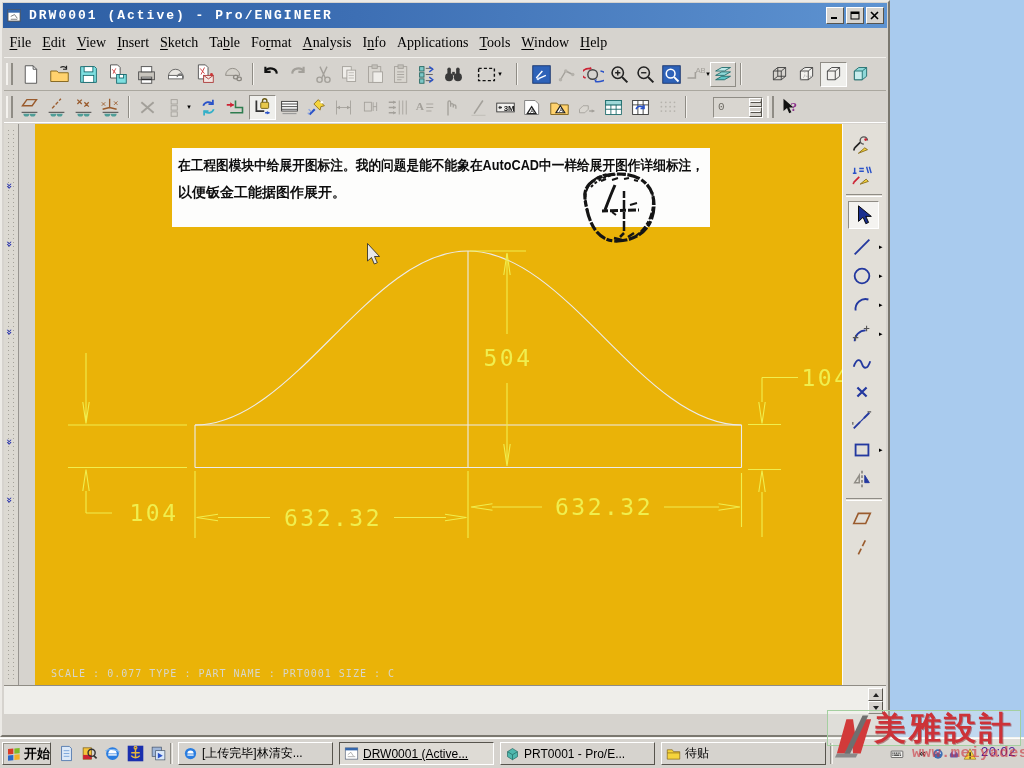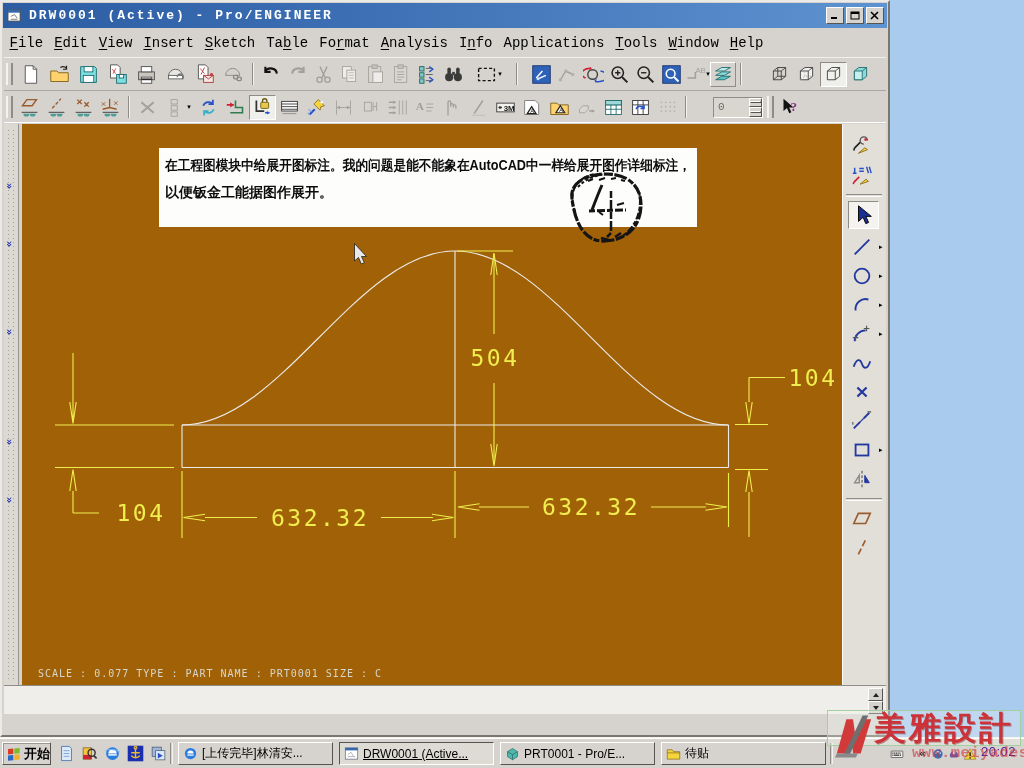--- a/index.html
+++ b/index.html
@@ -22,21 +22,21 @@
   .winbtn{width:18px;height:17px;background:#d6d3ce;margin-left:2px;
     border-top:1px solid #fff;border-left:1px solid #fff;
     border-right:1px solid #57544d;border-bottom:1px solid #57544d;
     display:flex;align-items:center;justify-content:center;}
   #win-buttons{position:absolute;right:3px;top:4px;display:flex;}
 
   
   #menubar{position:absolute;left:2px;top:27px;right:2px;height:28px;
     display:flex;align-items:center;
     font-family:"Liberation Serif",serif;font-size:14px;color:#000;}
-  .menu-item{padding:3px 5.5px;white-space:nowrap;font-family:Liberation Mono, monospace;}
+  .menu-item{padding:3px 5.5px;white-space:nowrap;}
   .menu-item u{text-underline-offset:2px;}
 
   
   .toolbar{position:absolute;left:2px;right:2px;height:33px;display:flex;
     align-items:center;border-top:1px solid #f2f0ec;}
   #toolbar-row1{top:55px;}
   #toolbar-row2{top:88px;border-top:1px solid #aaa79f;box-shadow:0 -1px 0 #fff inset;}
   .tbhandle{width:7px;height:22px;margin:0 3px 0 2px;
     border-left:2px solid #f4f2ee;border-right:2px solid #8f8c85;}
   .tbsep{width:2px;height:22px;margin:0 4px;
@@ -63,21 +63,21 @@
   .arrow-dn{width:0;height:0;border-left:3px solid transparent;border-right:3px solid transparent;border-top:4px solid #222;}
 
   
   #left-strip{position:absolute;left:2px;top:122px;width:15px;height:561px;
     background:#dcd9d2;border-right:1px solid #989590;}
   #left-strip .dotcol{position:absolute;top:6px;bottom:6px;width:1px;
     background-image:repeating-linear-gradient(to bottom,#a5a29a 0 1px,transparent 1px 4px);}
   .strip-chev{position:absolute;left:2px;color:#2a35b0;font-size:10px;font-weight:bold;
     font-family:"DejaVu Sans",sans-serif;transform:rotate(90deg);line-height:8px;}
 
-  #canvas{position:absolute;left:20px;top:122px;width:827px;height:561px;background:#a16207;}
+  #canvas{position:absolute;left:33px;top:122px;width:827px;height:561px;background:#eab308;}
   #canvas svg{position:absolute;left:0;top:0;}
 
   #right-toolbar{position:absolute;right:2px;top:122px;width:44px;height:561px;
     background:#e2dfd8;border-left:1px solid #fdfcfa;}
   .rtb{position:absolute;left:5px;width:28px;height:26px;display:flex;align-items:center;justify-content:center;}
   .rtb svg{width:22px;height:22px;display:block;}
   .rtb.pressed{background:#f4f3f0;border:1px solid;border-color:#8f8c85 #fff #fff #8f8c85;
     width:31px;height:28px;}
   .rtb-fly{position:absolute;left:36px;font-size:7px;color:#000;font-family:"DejaVu Sans",sans-serif;}
   .rtb-sep{position:absolute;left:3px;width:36px;height:3px;

